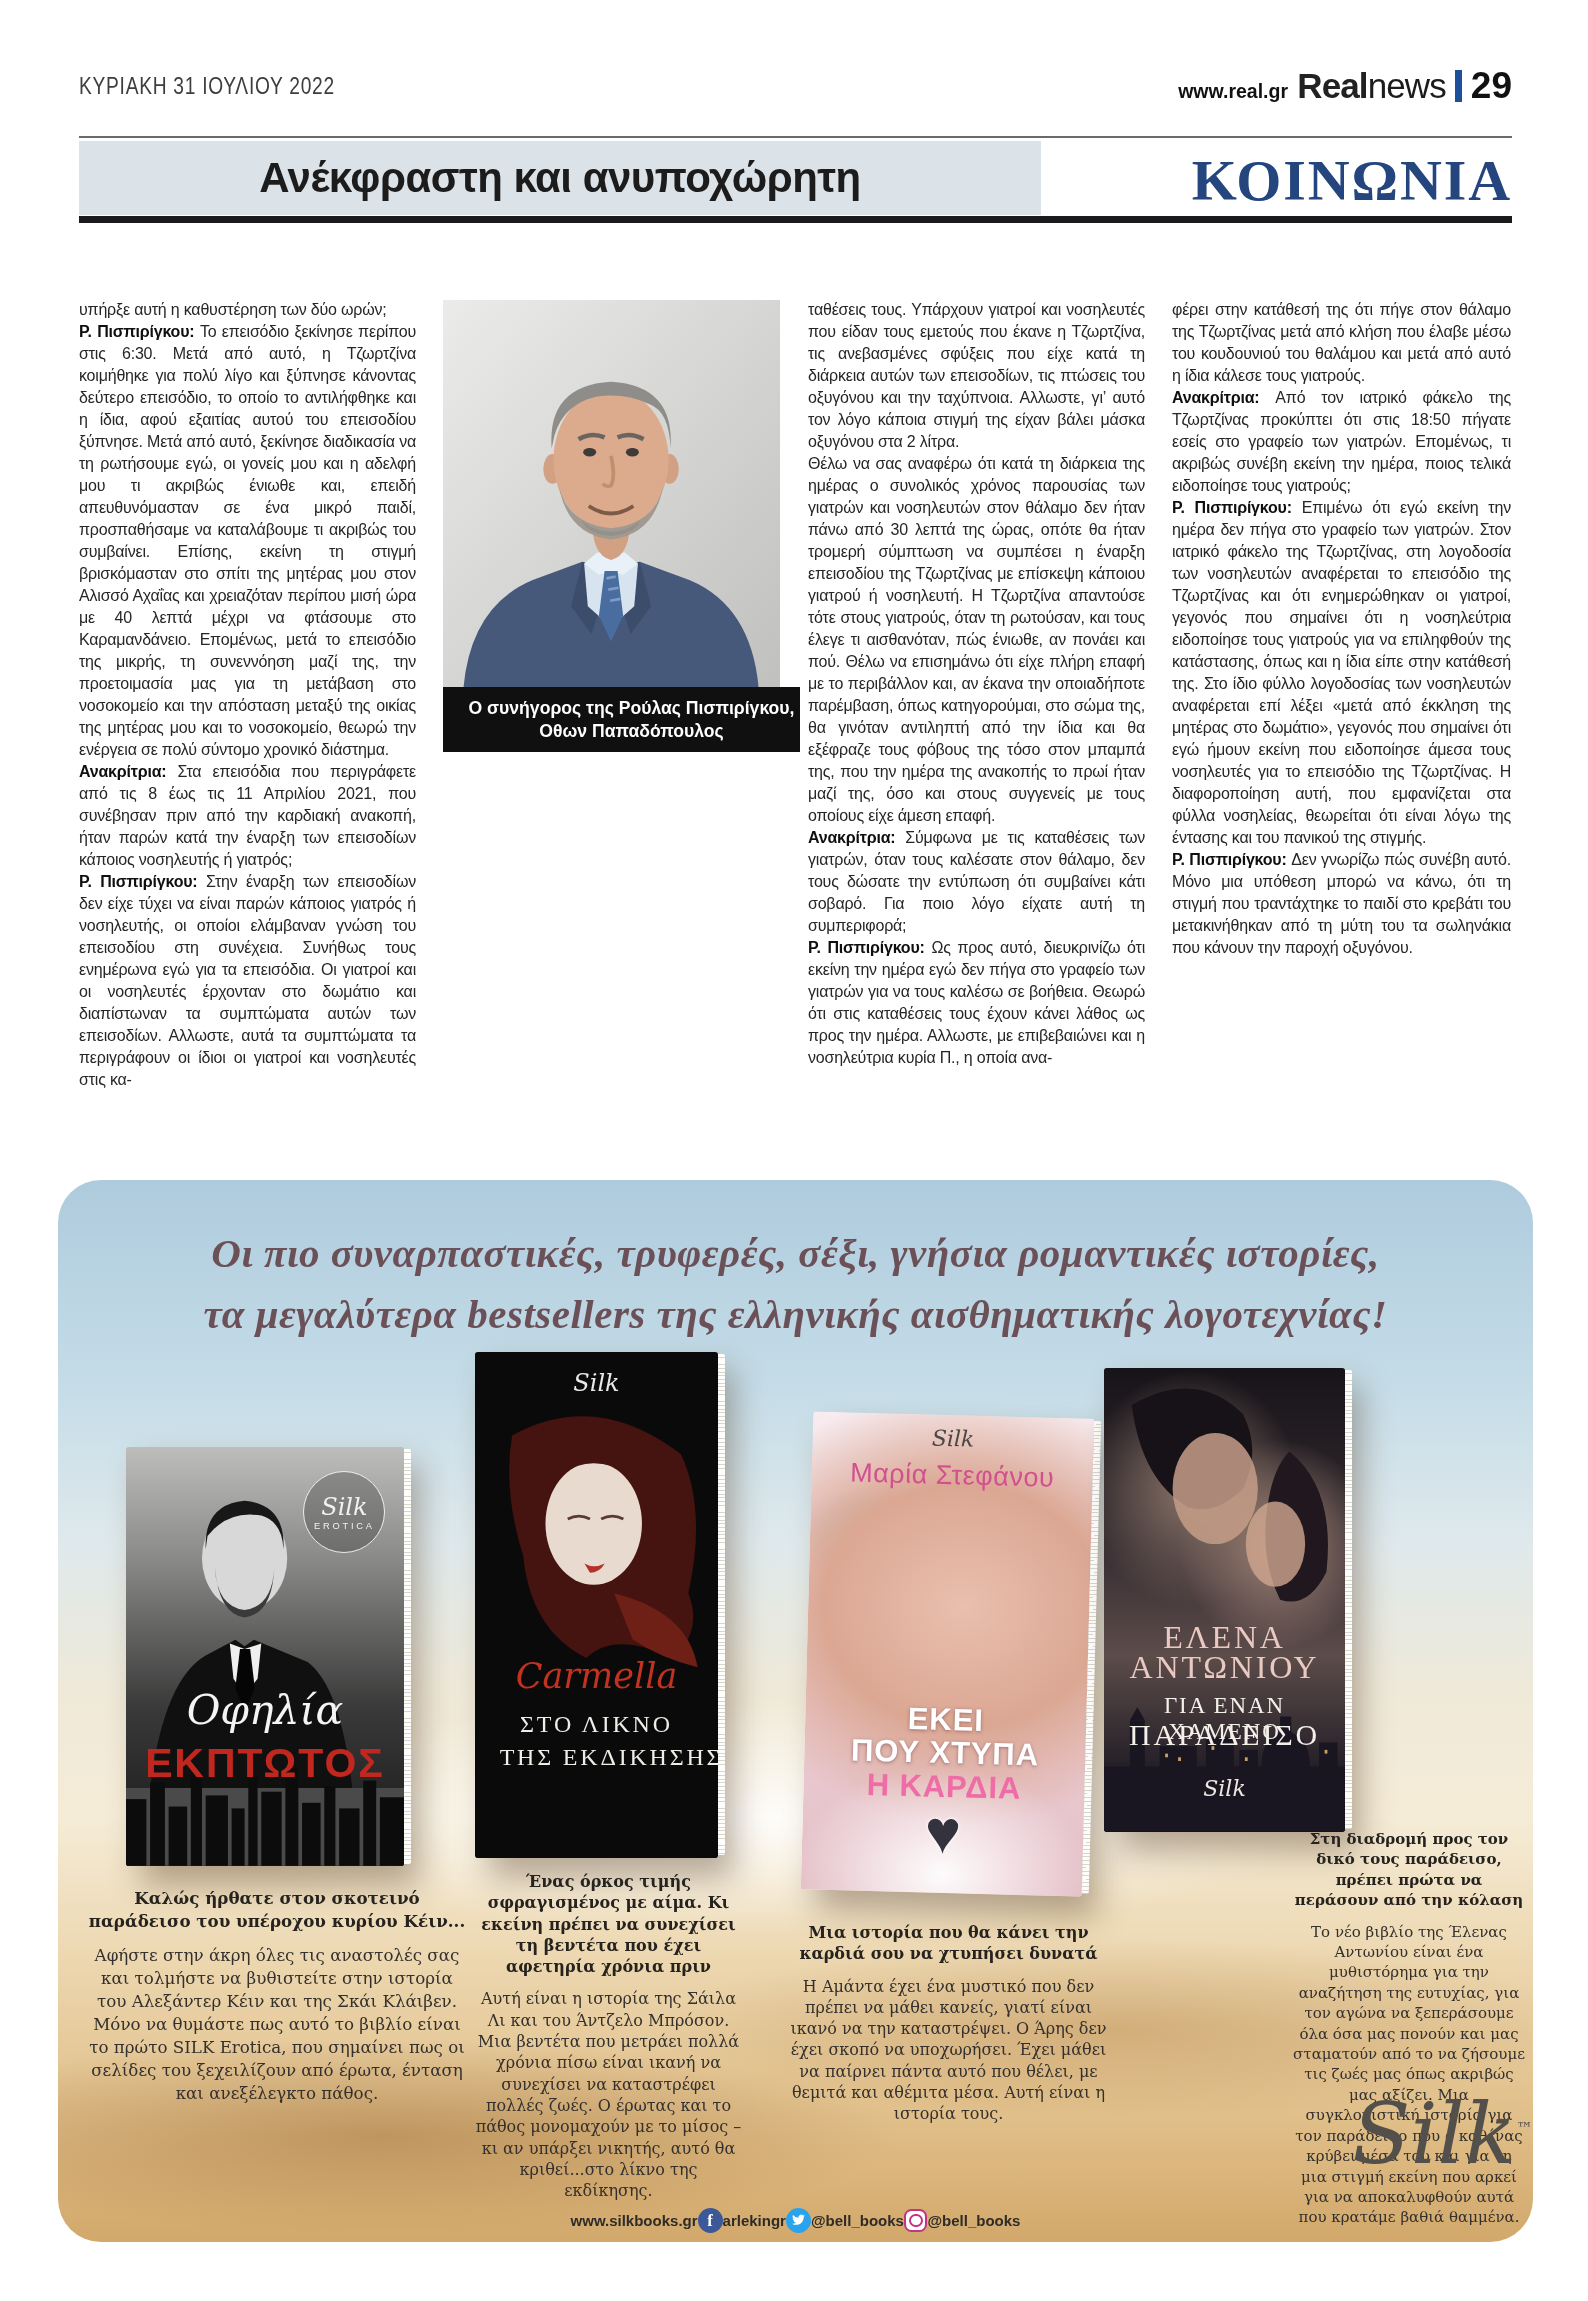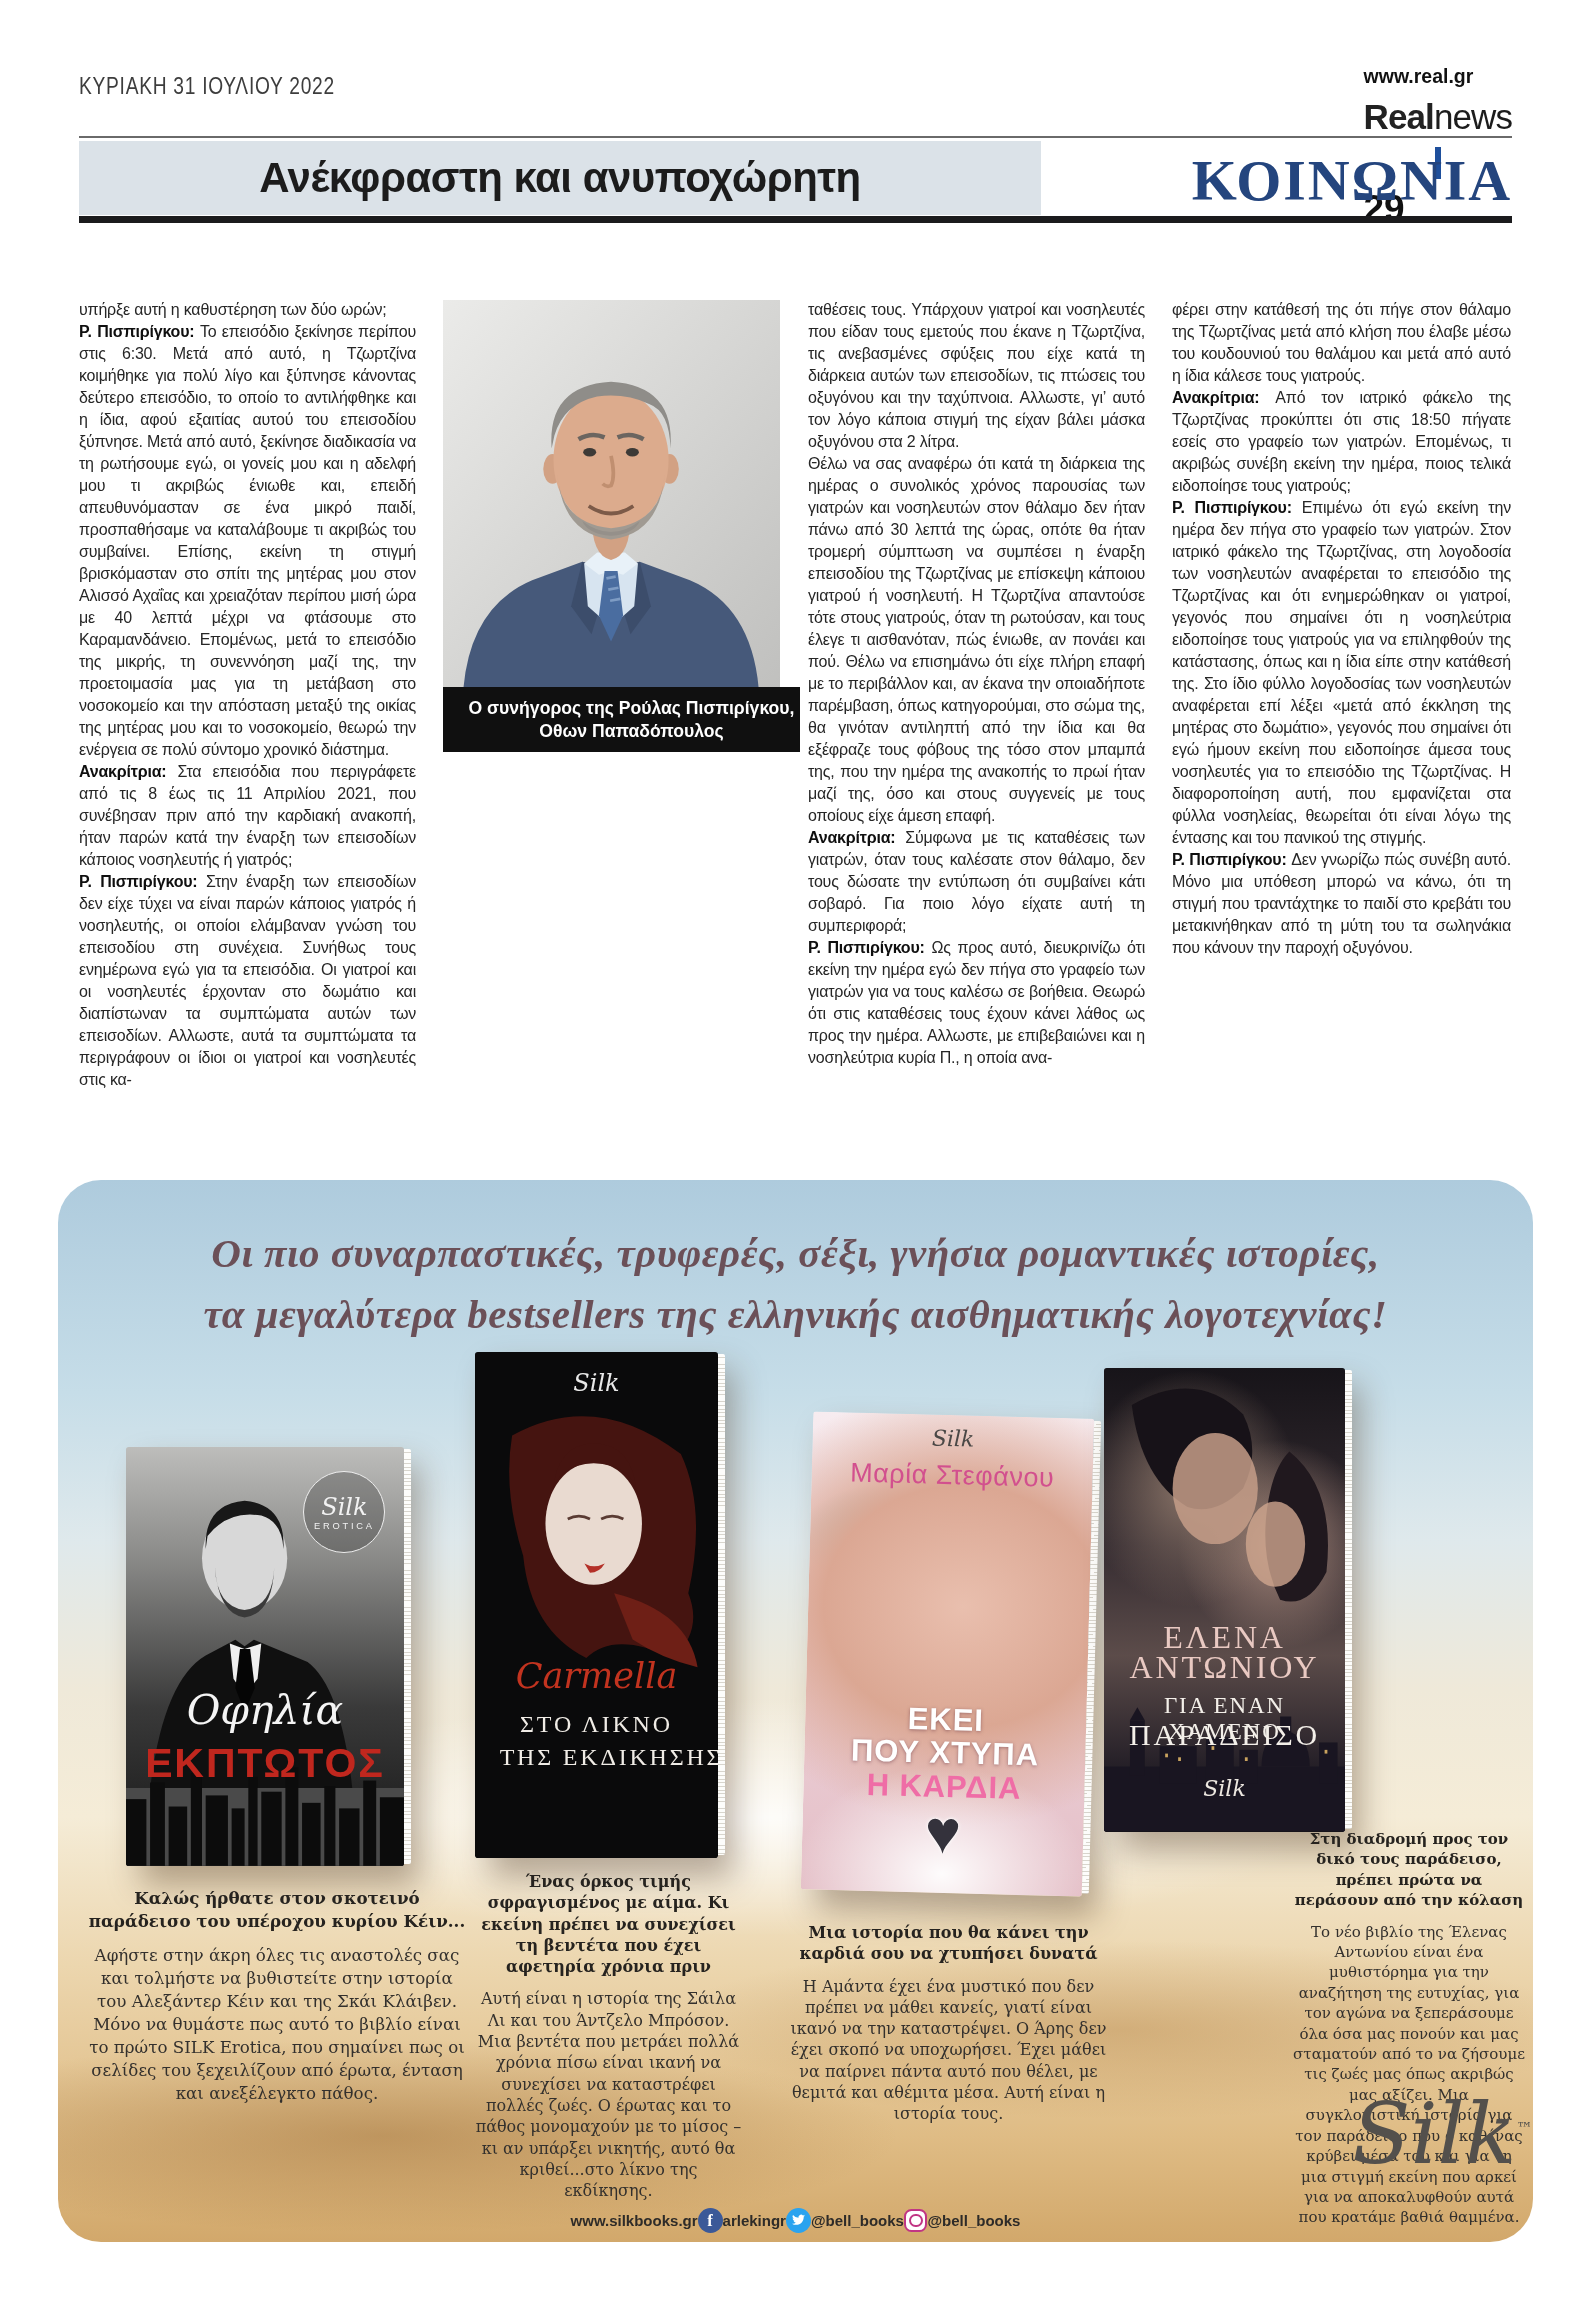--- a/index.html
+++ b/index.html
@@ -1,21 +1,21 @@
 <!DOCTYPE html>
 <html lang="el" style="font-size:15px"><head>
 <meta charset="utf-8">
 <style>
   html,body{margin:0;padding:0;background:#fff;}
   .page{position:relative;width:1589px;height:2301px;background:#fff;overflow:hidden;
         font-family:"Liberation Sans",sans-serif;color:#222;}
   
   .date{position:absolute;left:79px;top:72px;font-size:24px;color:#3d3d3d;
         transform:scaleX(.8);transform-origin:left center;letter-spacing:0.9px;white-space:nowrap;}
-  .mast{position:absolute;right:77px;top:65px;display:flex;align-items:baseline;gap:9.3px;flex-direction:column;}
+  .mast{position:absolute;right:77px;top:65px;display:flex;align-items:baseline;gap:9.3px;}
   .mast .site{font-size:19.5px;font-weight:bold;color:#111;}
   .mast .brand{font-size:35px;letter-spacing:-0.9px;}
   .mast .brand b{font-weight:800;}
   .mast .brand span{font-weight:400;color:#1c1c1c;}
   .mast .bar{width:6.5px;height:32px;background:#1e4f9c;align-self:center;}
   .mast .pagenum{font-size:37px;font-weight:800;color:#111;}
   .thinrule{position:absolute;left:79px;top:136px;width:1433px;height:1.9px;background:#6a6a6a;}
   .band{position:absolute;left:79px;top:141px;width:962px;height:74px;background:#dbe2e8;}
   .headline{position:absolute;left:79px;top:154px;width:962px;text-align:center;
             font-size:42px;font-weight:800;color:#1c1c1c;letter-spacing:-0.5px;}

